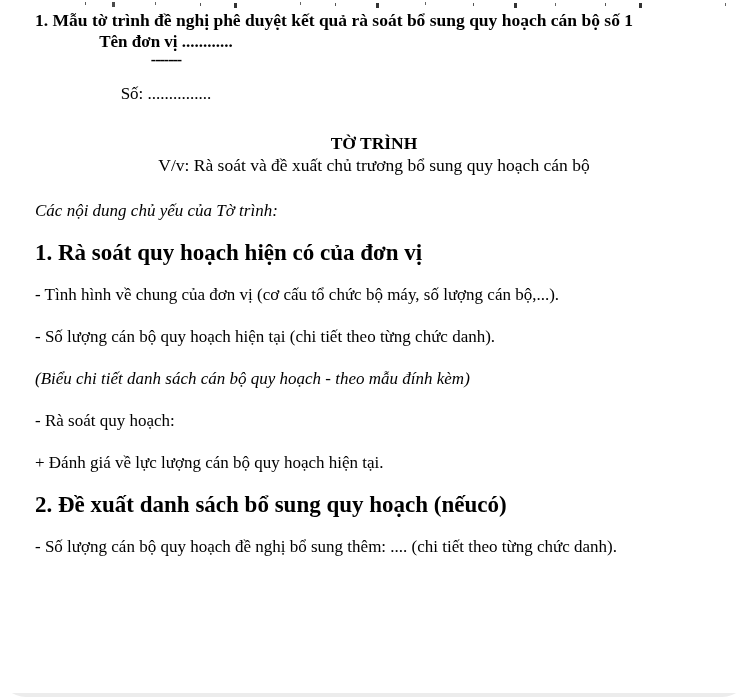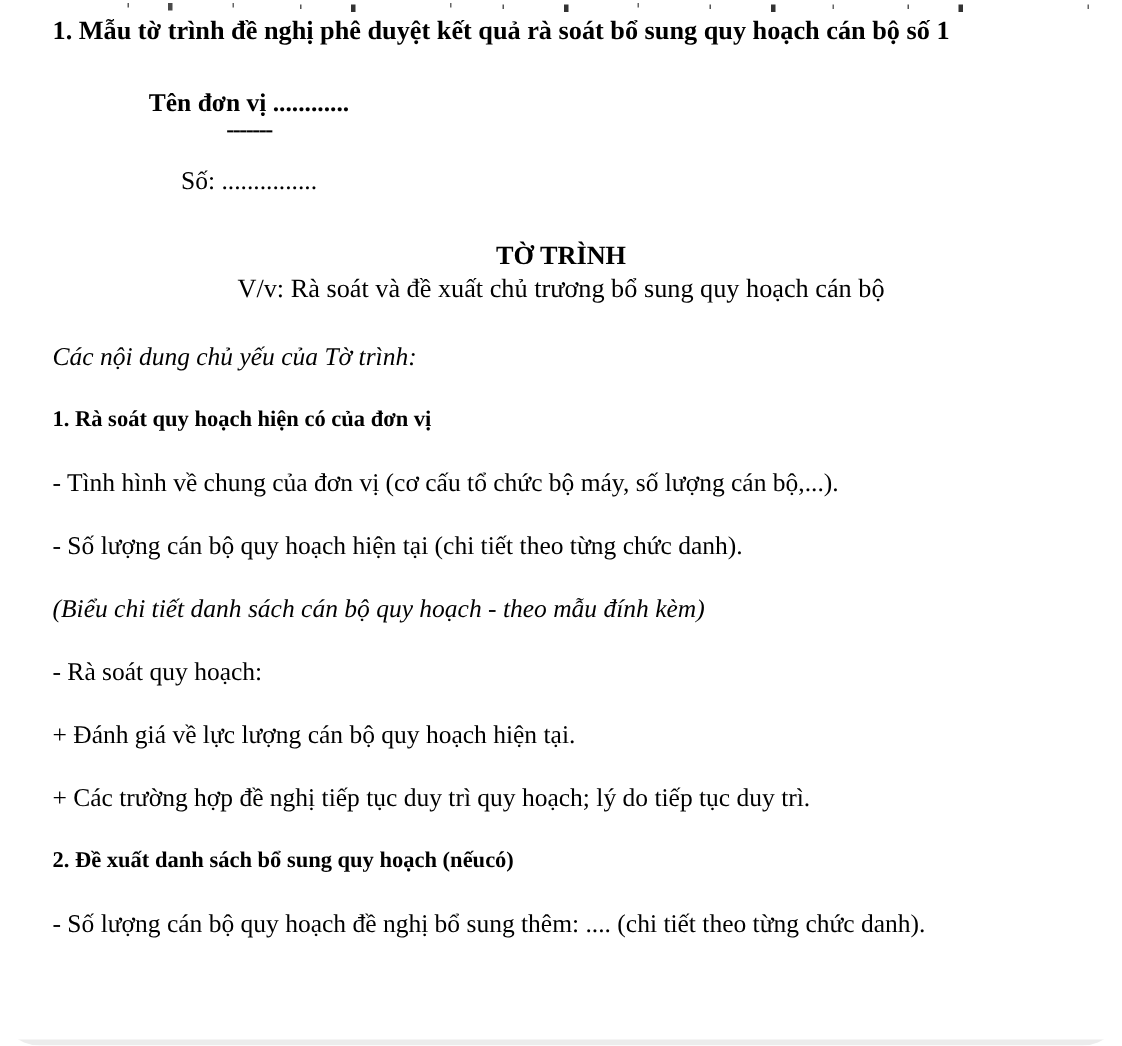--- a/index.html
+++ b/index.html
@@ -28,21 +28,20 @@
       520px 1px 0 #555, 555px 2px 0 1px #333, 640px 1px 0 #666, 685px 2px 0 1px #333;
   }
   .doc-heading {
     margin-top: 9px;
     font-weight: bold;
     font-size: 17.5px;
     line-height: 22px;
   }
   .header-row {
     display: flex;
-    margin-top: 27px;
     align-items: flex-start;
   }
   .header-left {
     width: 262px;
     text-align: center;
   }
   .header-right {
     width: 398px;
     margin-left: 14px;
     text-align: center;
@@ -57,21 +56,21 @@
   .number-line { margin-top: 16px; line-height: 22px; }
   .national-title { font-weight: bold; font-size: 17.5px; line-height: 22px; }
   .motto { font-weight: bold; line-height: 22px; margin-top: 1px; }
   .date-line { font-style: italic; margin-top: 9px; line-height: 22px; }
   .doc-title-block { text-align: center; margin-top: 27px; }
   .doc-title { font-weight: bold; font-size: 17.5px; line-height: 22px; }
   .doc-subject { font-weight: normal; font-size: 17.5px; line-height: 23px; }
   .content { margin-top: 21px; }
   .content p { margin: 0 0 16px 0; line-height: 26px; }
   .italic { font-style: italic; }
-  .bold { font-weight: bold; font-size: 15px; }
+  .bold { font-weight: bold; font-size: 23px; }
   .bottom-strip {
     position: absolute; left: 0; right: 0; bottom: 0; height: 4px;
     background: #ececec;
   }
 </style>
 </head>
 <body>
 
 <div class="page">
 
@@ -100,21 +99,20 @@
     <p>- Tình hình về chung của đơn vị (cơ cấu tổ chức bộ máy, số lượng cán bộ,...).</p>
 
     <p>- Số lượng cán bộ quy hoạch hiện tại (chi tiết theo từng chức danh).</p>
 
     <p class="italic">(Biểu chi tiết danh sách cán bộ quy hoạch - theo mẫu đính kèm)</p>
 
     <p>- Rà soát quy hoạch:</p>
 
     <p>+ Đánh giá về lực lượng cán bộ quy hoạch hiện tại.</p>
 
-    <p>+ Các trường hợp đề nghị tiếp tục duy trì quy hoạch; lý do tiếp tục duy trì.</p>
 
 
     <p class="bold">2. Đề xuất danh sách bổ sung quy hoạch (nếucó)</p>
 
     <p>- Số lượng cán bộ quy hoạch đề nghị bổ sung thêm: .... (chi tiết theo từng chức danh).</p>
   </div>
 
   <div class="bottom-strip"></div>
 
 </div>

